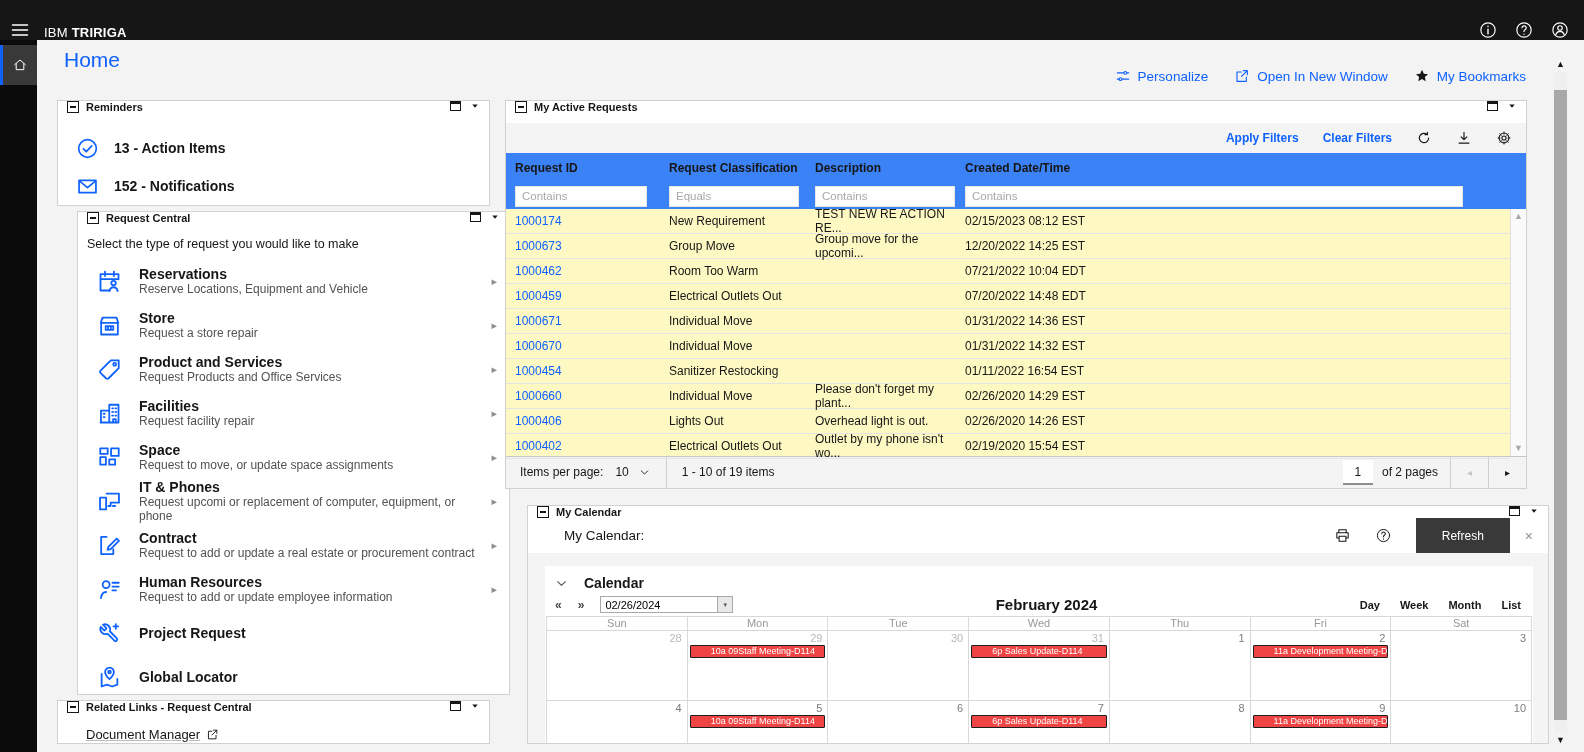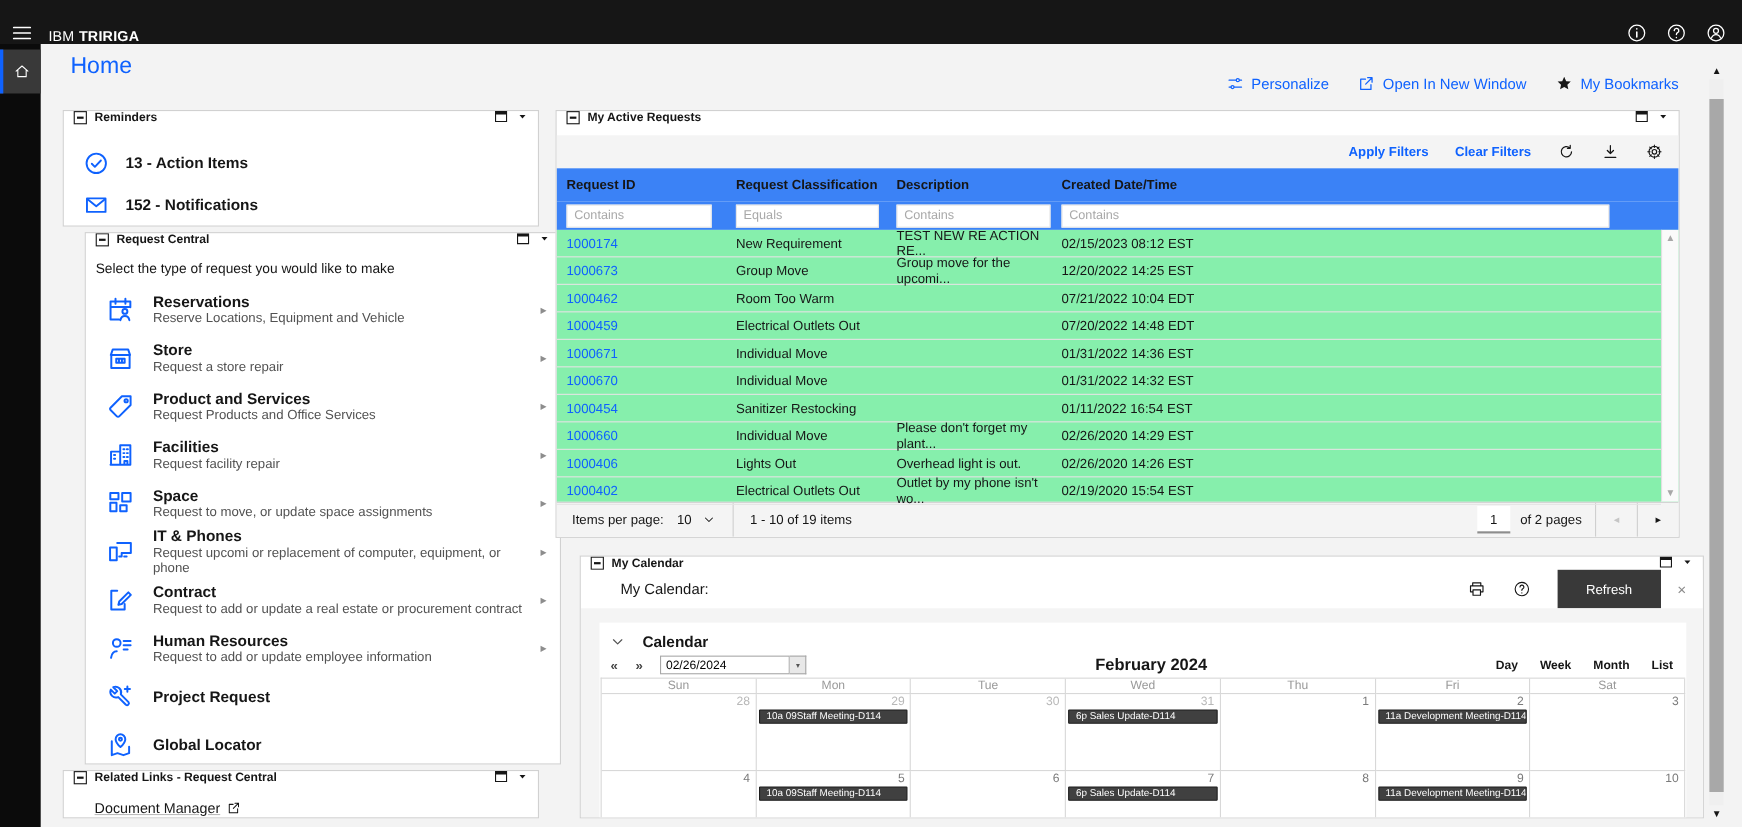--- a/index.html
+++ b/index.html
@@ -71,21 +71,21 @@
   .t-headrow { height:30px; align-items:center; }
   .t-headrow .c { font-size:12px; font-weight:700; }
   .t-filterrow { height:27px; align-items:center; }
   .c { padding-left:9px; }
   .col-id { width:154px; flex:0 0 auto; }
   .col-class { width:146px; flex:0 0 auto; }
   .col-desc { width:150px; flex:0 0 auto; }
   .col-date { flex:1; }
   .f-input { height:21px; border:1px solid #e6e6e6; background:#fff; font-size:11.5px; padding:0 6px; font-family:"Liberation Sans",sans-serif; color:#161616; }
   .f-input::placeholder { color:#a8a8a8; }
-  .t-body { position:relative; height:250px; background:#86efac; }
+  .t-body { position:relative; height:250px; background:#fef9c3; }
   .t-rows { position:absolute; left:0; top:0; right:16px; }
   .t-row { display:flex; align-items:center; height:25px; border-bottom:1px solid #e4e4e4; font-size:12px; }
   .t-row a { color:#0f62fe; text-decoration:none; cursor:pointer; }
   .t-scroll { position:absolute; right:0; top:0; bottom:0; width:16px; background:#fafafa; border-left:1px solid #e0e0e0; display:flex; flex-direction:column; justify-content:space-between; align-items:center; padding:3px 0; }
   .t-scroll span { color:#a8a8a8; font-size:9px; line-height:9px; cursor:pointer; }
   .pagination { height:33px; background:#f4f4f4; border-top:1px solid #c6c6c6; display:flex; align-items:center; font-size:12px; margin-top:auto; }
   .pg-left { display:flex; align-items:center; padding-left:14px; height:100%; }
   .pg-ipp-val { margin-left:12px; }
   .pg-chev { width:11px; height:11px; color:#161616; margin-left:10px; cursor:pointer; }
   .pg-div { width:1px; height:100%; background:#cfcfcf; margin-left:16px; }
@@ -118,21 +118,21 @@
   .cal-month { flex:1; text-align:center; font-size:15px; font-weight:700; }
   .cal-views { display:flex; gap:20px; font-size:11px; font-weight:700; }
   .cal-views span { cursor:pointer; }
   .cal-grid { border-top:1px solid #d8d8d8; border-left:1px solid #d8d8d8; margin:0 1px; }
   .cal-wdrow { display:flex; }
   .cal-wd { flex:1; border-right:1px solid #d8d8d8; border-bottom:1px solid #d8d8d8; text-align:center; font-size:11px; color:#999; height:14px; line-height:13px; }
   .cal-week { display:flex; }
   .cal-cell { flex:1; height:70px; border-right:1px solid #d8d8d8; border-bottom:1px solid #d8d8d8; overflow:hidden; cursor:pointer; }
   .cal-num { display:block; text-align:right; font-size:11px; padding:1px 5px 0 0; color:#7a7a7a; }
   .cal-num.outside { color:#b8b8b8; }
-  .cal-event { display:block; margin:1px 2px 0 2px; background:#404040; border:1px solid #1e1e1e; color:#fff; font-size:9px; line-height:11px; padding:0 6px; white-space:nowrap; overflow:hidden; border-radius:1px; cursor:pointer; }
+  .cal-event { display:block; margin:1px 2px 0 2px; background:#ef4444; border:1px solid #1e1e1e; color:#fff; font-size:9px; line-height:11px; padding:0 20px; white-space:nowrap; overflow:hidden; border-radius:1px; cursor:pointer; }
 
   
   .page-scrollbar { position:absolute; right:16px; top:58px; bottom:6px; width:15px; display:flex; flex-direction:column; align-items:center; }
   .ps-arrow { font-size:9px; color:#161616; line-height:12px; cursor:pointer; }
   .ps-track { flex:1; width:13px; position:relative; background:#efefef; margin:2px 0; }
   .ps-thumb { position:absolute; left:0; right:0; top:18px; bottom:12px; background:#a8a8a8; cursor:grab; }
 </style>
 </head>
 <body>
 

